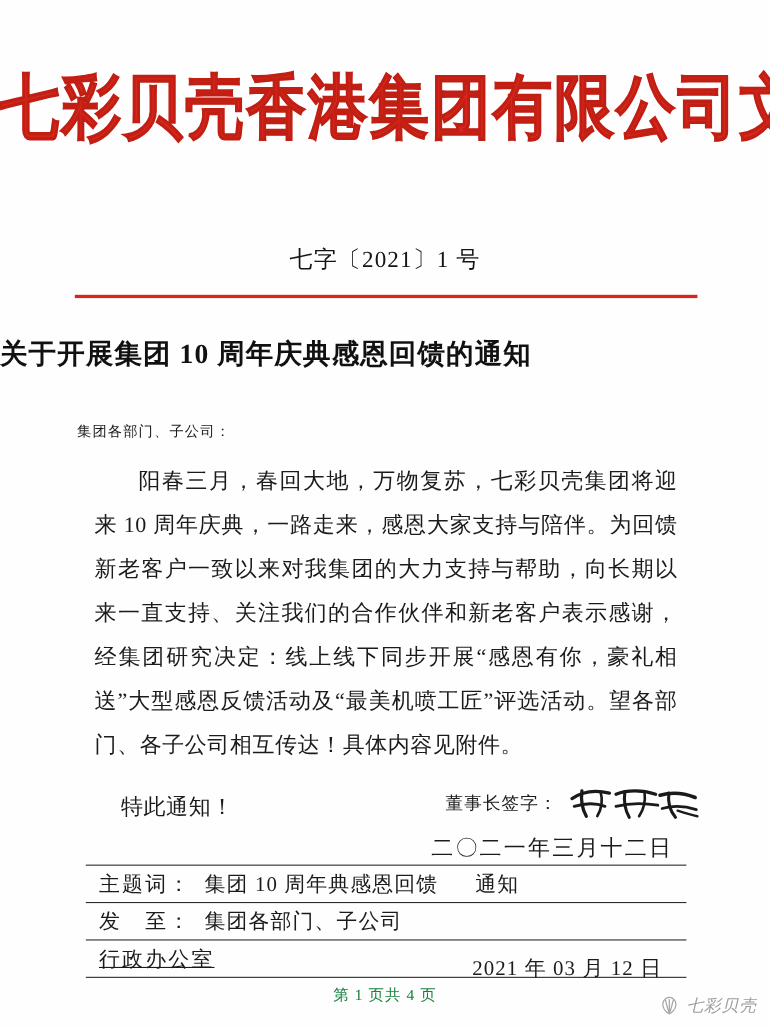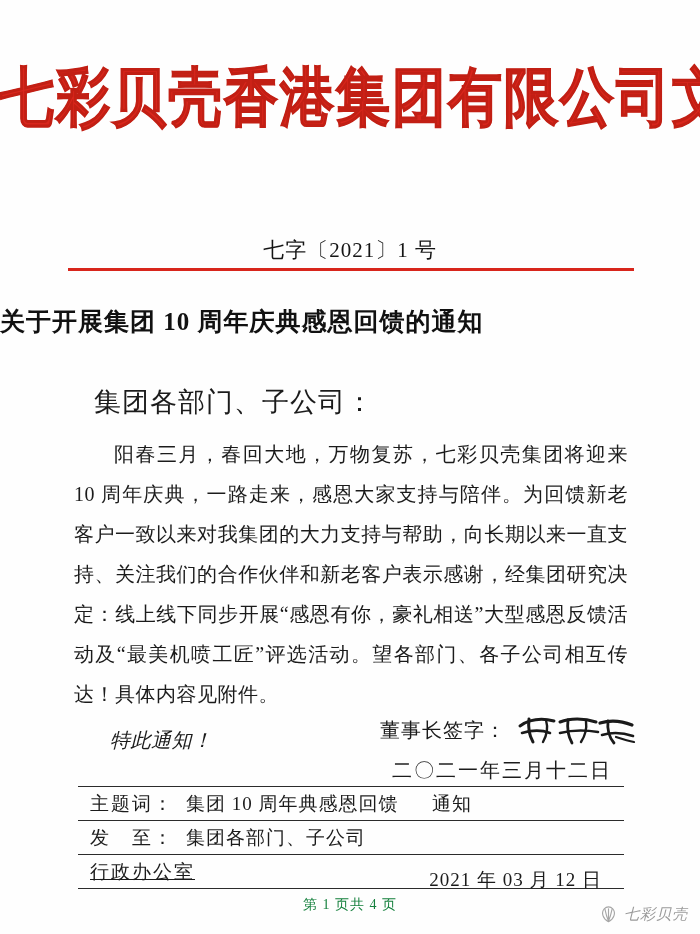--- a/index.html
+++ b/index.html
@@ -38,21 +38,21 @@
     color: #d8261c;
     -webkit-text-stroke: 1px #c21f14;
     white-space: nowrap;
     transform: scaleY(1.18);
     transform-origin: center top;
   }
 
   
   .doc-number {
     position: absolute;
-    top: 236px;
+    top: 222px;
     left: 0;
     right: 0;
     text-align: center;
     font-size: 21px;
     letter-spacing: 1px;
     color: #141414;
   }
 
   
   .red-rule {
@@ -78,51 +78,49 @@
   }
 
   
   .body-block {
     position: absolute;
     top: 382px;
     left: 70px;
     width: 562px;
   }
   .salutation {
-    font-size: 27px;
+    font-size: 13px;
     line-height: 1.55;
     letter-spacing: 1px;
     margin-bottom: 10px;
-    margin-left: 24px;
   }
   .para {
     font-size: 20px;
     line-height: 2.0;
     letter-spacing: 0.5px;
     text-align: justify;
     text-indent: 2em;
-    margin: 4px;
+    margin: 16px;
   }
   .para-notice {
     font-size: 20px;
     line-height: 2.0;
     letter-spacing: 0.5px;
     text-indent: 2em;
     margin: 6px 0 0 0;
-    font-style: italic;
   }
 
   
   .sign-line {
     position: absolute;
     top: 713px;
     left: 0;
     right: 64px;
     text-align: right;
-    font-size: 20px;
+    font-size: 16px;
     letter-spacing: 1px;
   }
   .sign-label { display: inline-block; vertical-align: middle; }
   .signature-mark {
     display: inline-block;
     vertical-align: middle;
     width: 120px;
     height: 34px;
     position: relative;
     margin-left: 4px;

